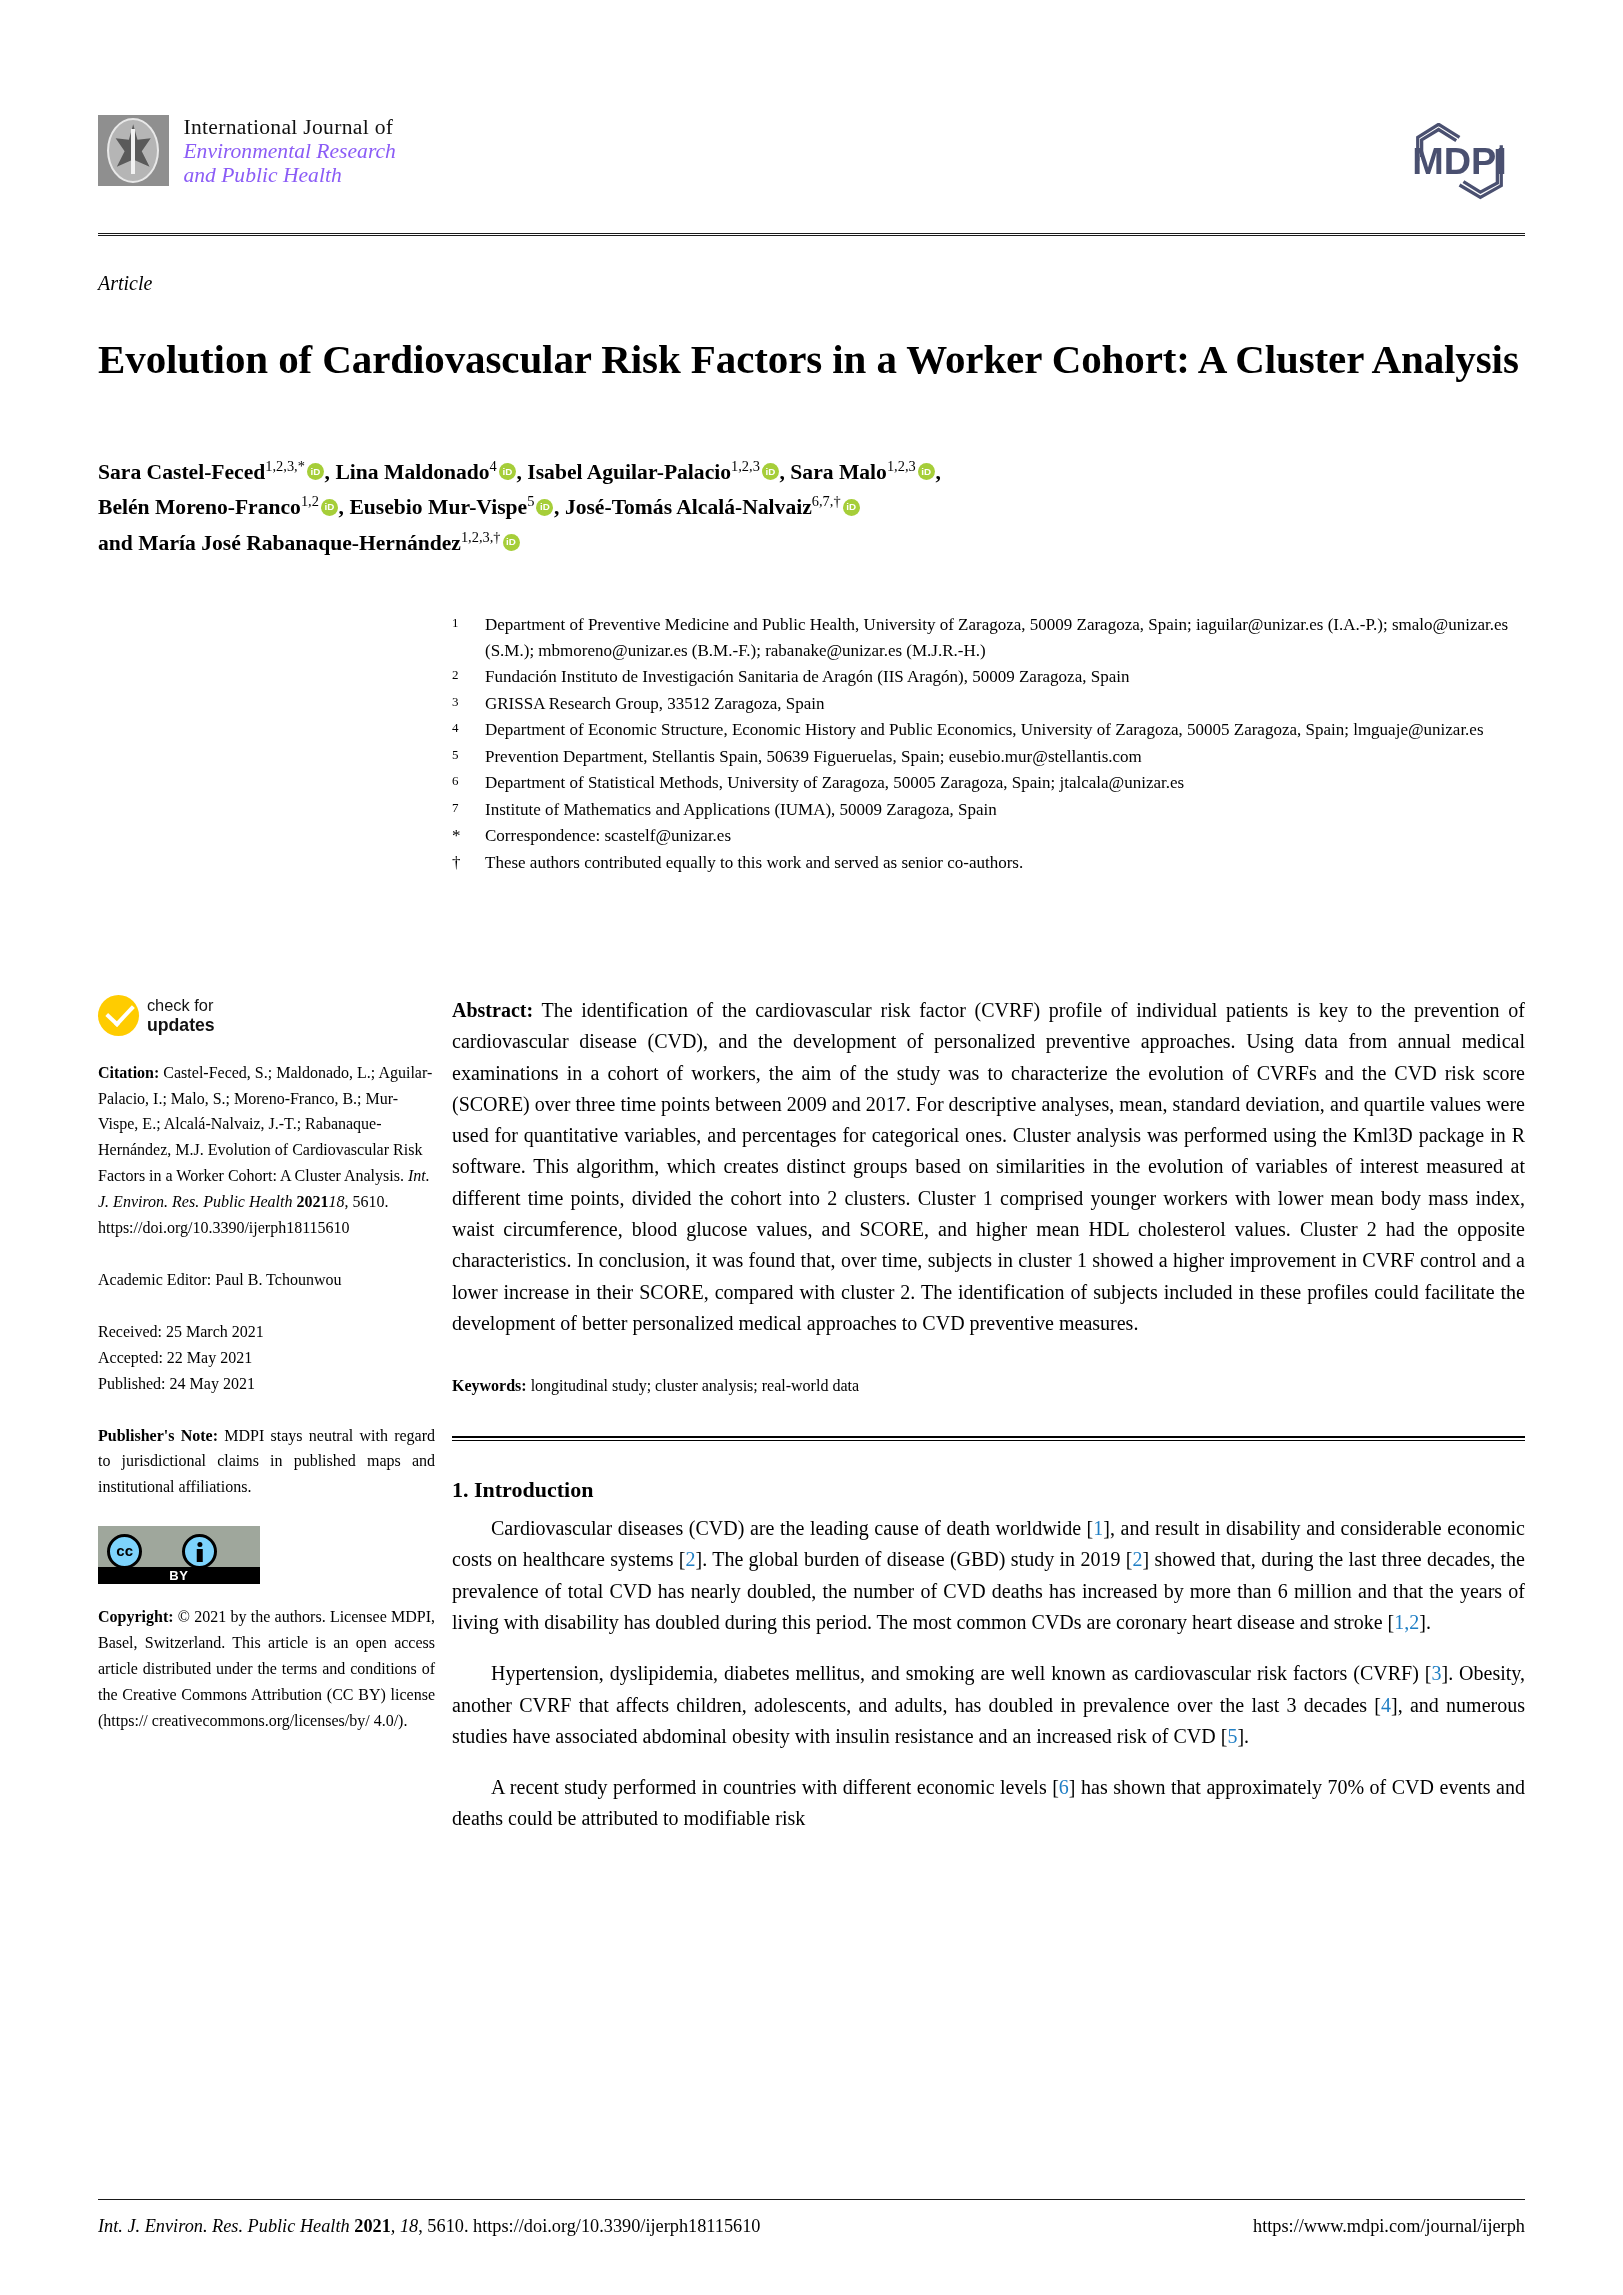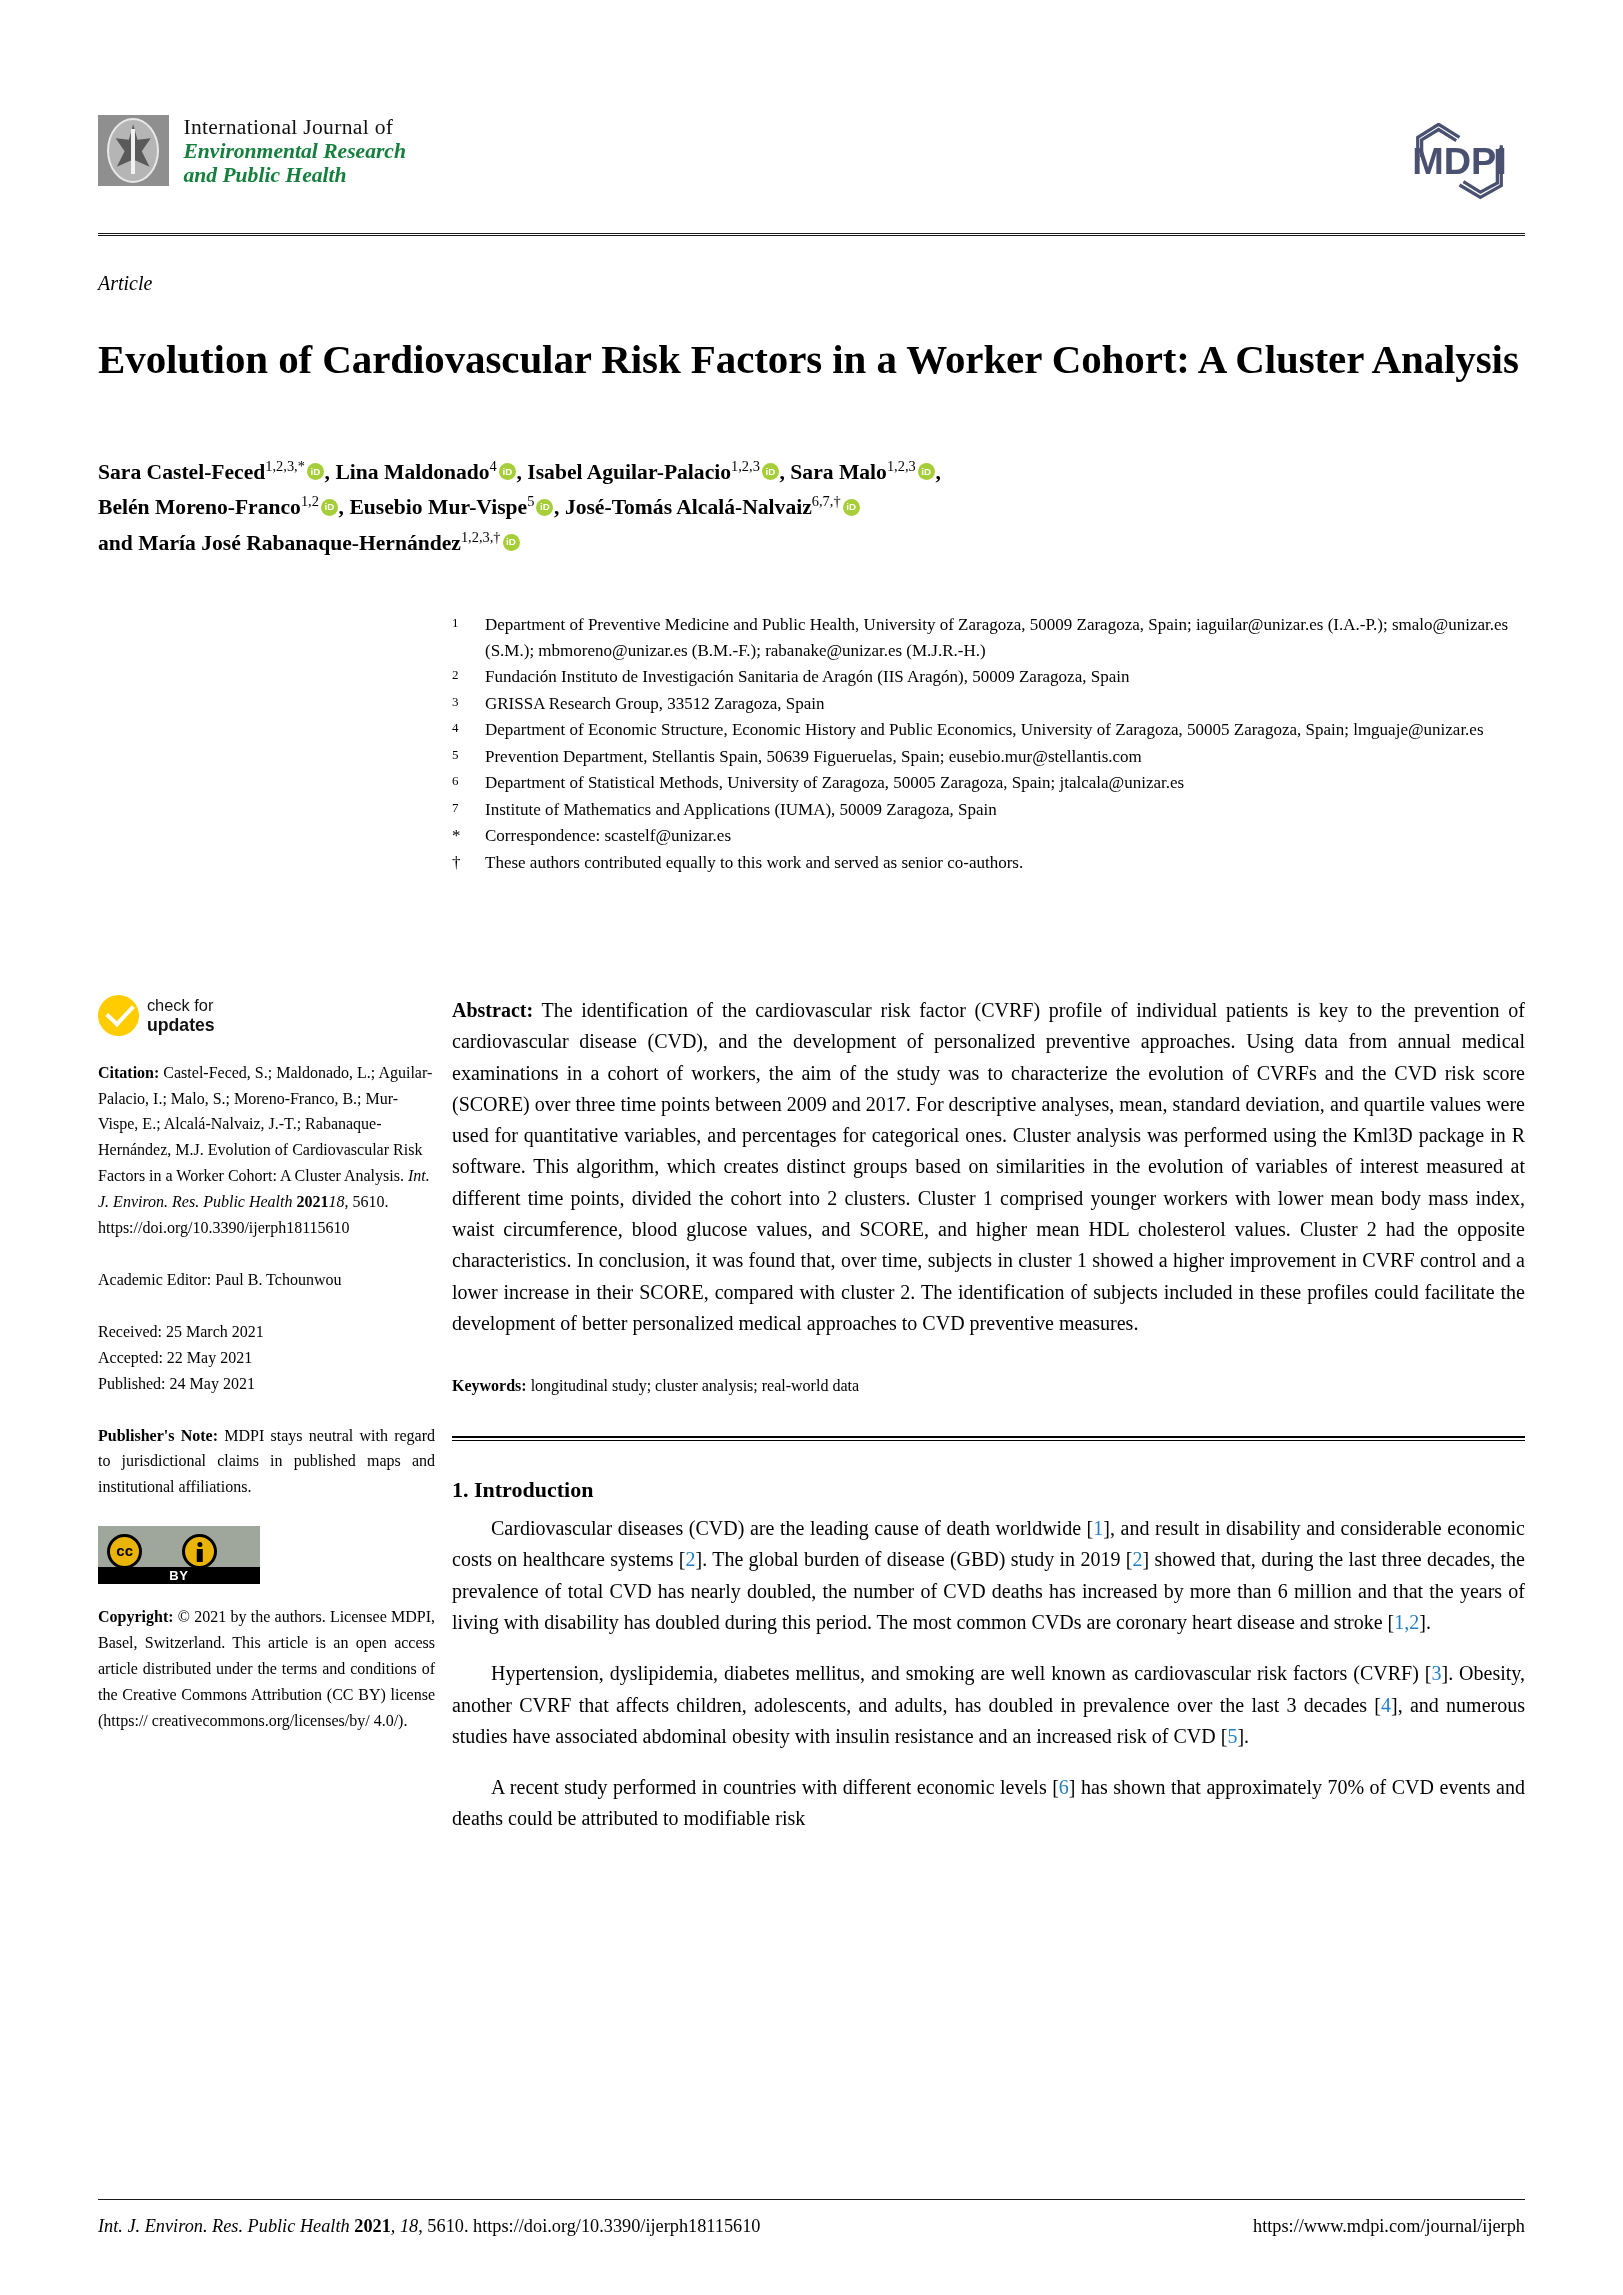--- a/index.html
+++ b/index.html
@@ -73,22 +73,22 @@
   }
   .jt-line1 {
     font-size: 21.6px;
     letter-spacing: 0.3px;
     color: #111111;
     font-family: "Liberation Serif", serif;
   }
   .jt-line2, .jt-line3 {
     font-size: 21.6px;
     font-style: italic;
-    font-weight: bold;
-    color: #15803d;
+    font-weight: normal;
+    color: #8b5cf6;
     font-family: "Liberation Serif", serif;
   }
   .mdpi-logo {
     position: absolute;
     right: 0;
     top: 7.9px;
     width: 131px;
     height: 77px;
   }
   .masthead-rule {
@@ -257,21 +257,21 @@
     font-weight: bold;
     font-size: 13px;
     line-height: 15.7px;
     letter-spacing: 0.7px;
   }
   .cc-badge .circ {
     position: absolute;
     top: 7.9px;
     width: 35px; height: 35px;
     border-radius: 50%;
-    background: #eab308;
+    background: #7dd3fc;
     border: 3.9px solid #000000;
     box-sizing: border-box;
     font-family: "Liberation Sans", sans-serif;
     font-weight: bold;
     color: #000;
     text-align: center;
     line-height: 27.5px;
     font-size: 15px;
   }
   .cc-badge .circ.cc { left: 9.2px; }

